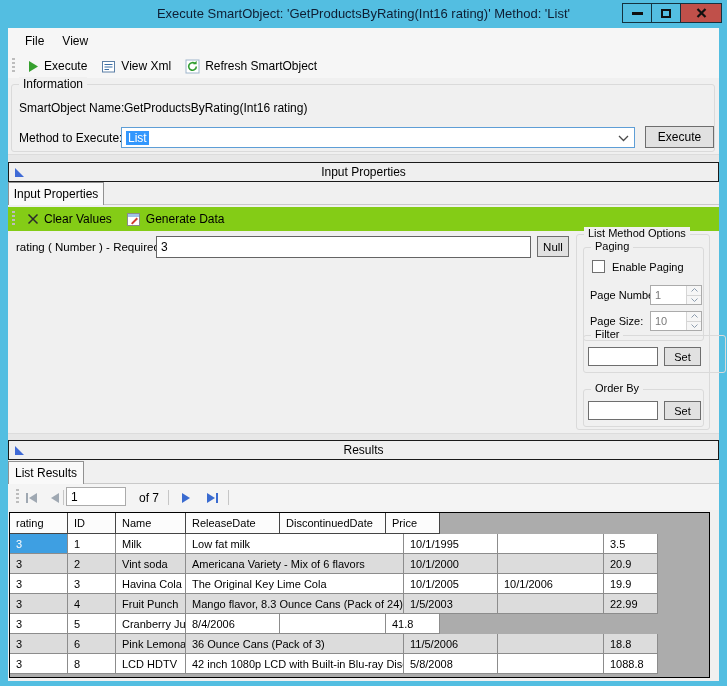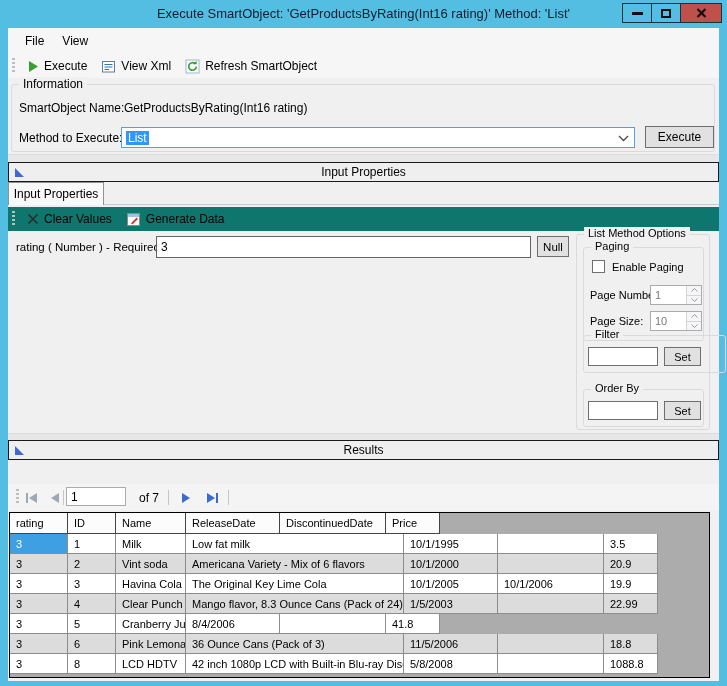--- a/index.html
+++ b/index.html
@@ -45,21 +45,21 @@
     border:1px solid #1A1A1A; text-align:center; line-height:18px; }
   .collapse-tri { position:absolute; left:6px; top:5px; width:0; height:0;
     border-bottom:9px solid #3F6AD6; border-right:9px solid transparent; }
   
   .tabstrip { position:absolute; left:0; width:711px; height:23px; }
   .tab { position:absolute; left:0; top:0; height:23px; background:#F9F9F9;
     border:1px solid #919191; border-bottom:none; text-align:center; line-height:22px; z-index:2; }
   .tabstrip .strip-line { position:absolute; left:0; right:0; bottom:0; border-bottom:1px solid #C9C9C9; }
   
   .ip-content { position:absolute; left:0; top:177px; width:711px; height:228px; background:#F0F0F0; }
-  .cv-toolbar { position:absolute; left:0; top:2px; width:711px; height:24px; background:#0f766e; display:flex; align-items:center; }
+  .cv-toolbar { position:absolute; left:0; top:2px; width:711px; height:24px; background:#84cc16; display:flex; align-items:center; }
   .field-input { position:absolute; border:1px solid #646464; background:#fff; font-family:"Liberation Sans",sans-serif;
     font-size:12px; padding:0 4px; }
   
   .lmo { font-size:11px; }
   .lmo .legend { font-size:11px; background:#F0F0F0;text-align:center; }
   .checkbox { position:absolute; width:13px; height:13px; background:#fff; border:1px solid #707070; }
   .spinner { position:absolute; display:flex; border:1px solid #ABABAB; background:#fff; }
   .spinner .spin-val { flex:1; color:#7A7A7A; padding:3px 0 0 4px; }
   .spinner .spin-arrows { width:15px; border-left:1px solid #D5D5D5; display:flex; flex-direction:column; }
   .spin-btn { flex:1; display:flex; align-items:center; justify-content:center; background:#F6F6F6; }
@@ -251,20 +251,24 @@
         </div>
       </div>
     </div>
 
     <div class="splitter" style="top:405px; height:7px;"></div>
 
     <div class="section-header" style="top:412px;">
       <span class="collapse-tri"></span>
       <span>Results</span>
     </div>
+    <div class="tabstrip" style="top:433px;">
+      <div class="strip-line"></div>
+      <div class="tab" style="width:76px;">List Results</div>
+    </div>
 
     <div class="pager">
       <div class="grip" style="position:absolute; left:4px; top:5px;"></div>
       <div class="pgbtn disabled" style="left:12px;">
         <span class="pgbar"></span>
           <span class="tri left"></span>
       </div>
       <div class="pgbtn disabled" style="left:36px;">
         <span class="tri left"></span>
       </div>
@@ -315,21 +319,21 @@
             <div class="cell" style="width: 48px;">3</div>
             <div class="cell" style="width: 70px;">Havina Cola</div>
             <div class="cell" style="width: 218px;">The Original Key Lime Cola</div>
             <div class="cell" style="width: 94px;">10/1/2005</div>
             <div class="cell" style="width: 106px;">10/1/2006</div>
             <div class="cell" style="width: 54px;">19.9</div>
           </div>
           <div class="grid-row alt">
             <div class="cell" style="width: 58px;">3</div>
             <div class="cell" style="width: 48px;">4</div>
-            <div class="cell" style="width: 70px;">Clear Punch</div>
+            <div class="cell" style="width: 70px;">Fruit Punch</div>
             <div class="cell" style="width: 218px;">Mango flavor, 8.3 Ounce Cans (Pack of 24)</div>
             <div class="cell" style="width: 94px;">1/5/2003</div>
             <div class="cell" style="width: 106px;"></div>
             <div class="cell" style="width: 54px;">22.99</div>
           </div>
           <div class="grid-row">
             <div class="cell" style="width: 58px;">3</div>
             <div class="cell" style="width: 48px;">5</div>
             <div class="cell" style="width: 70px;">Cranberry Juice</div>
             <div class="cell" style="width: 94px;">8/4/2006</div>

